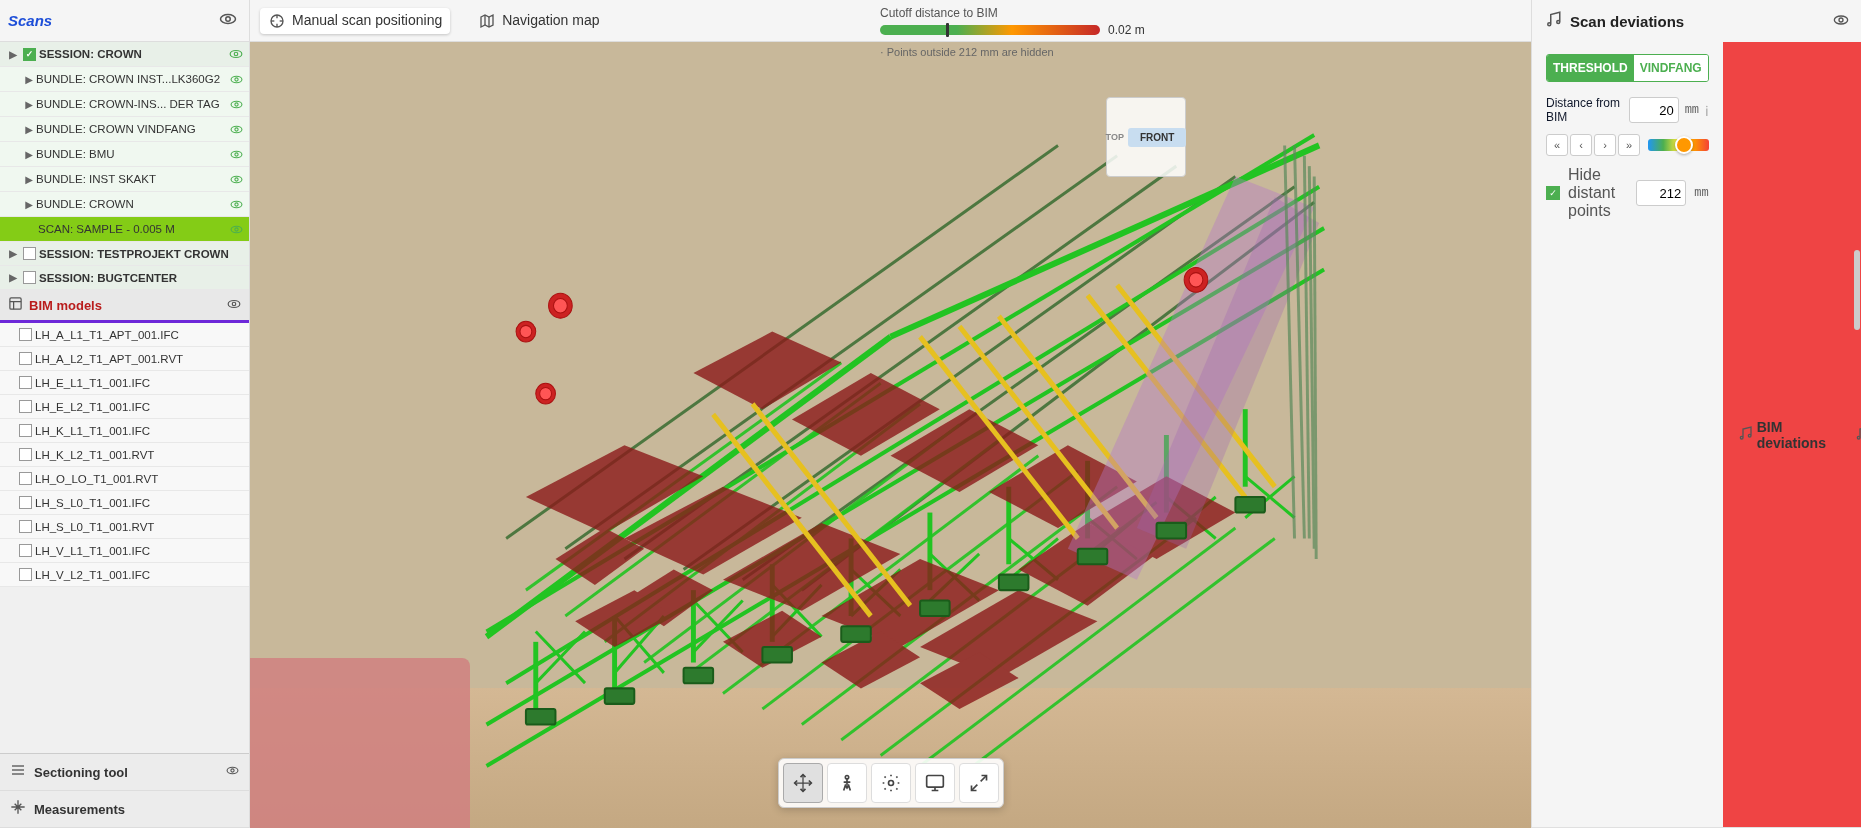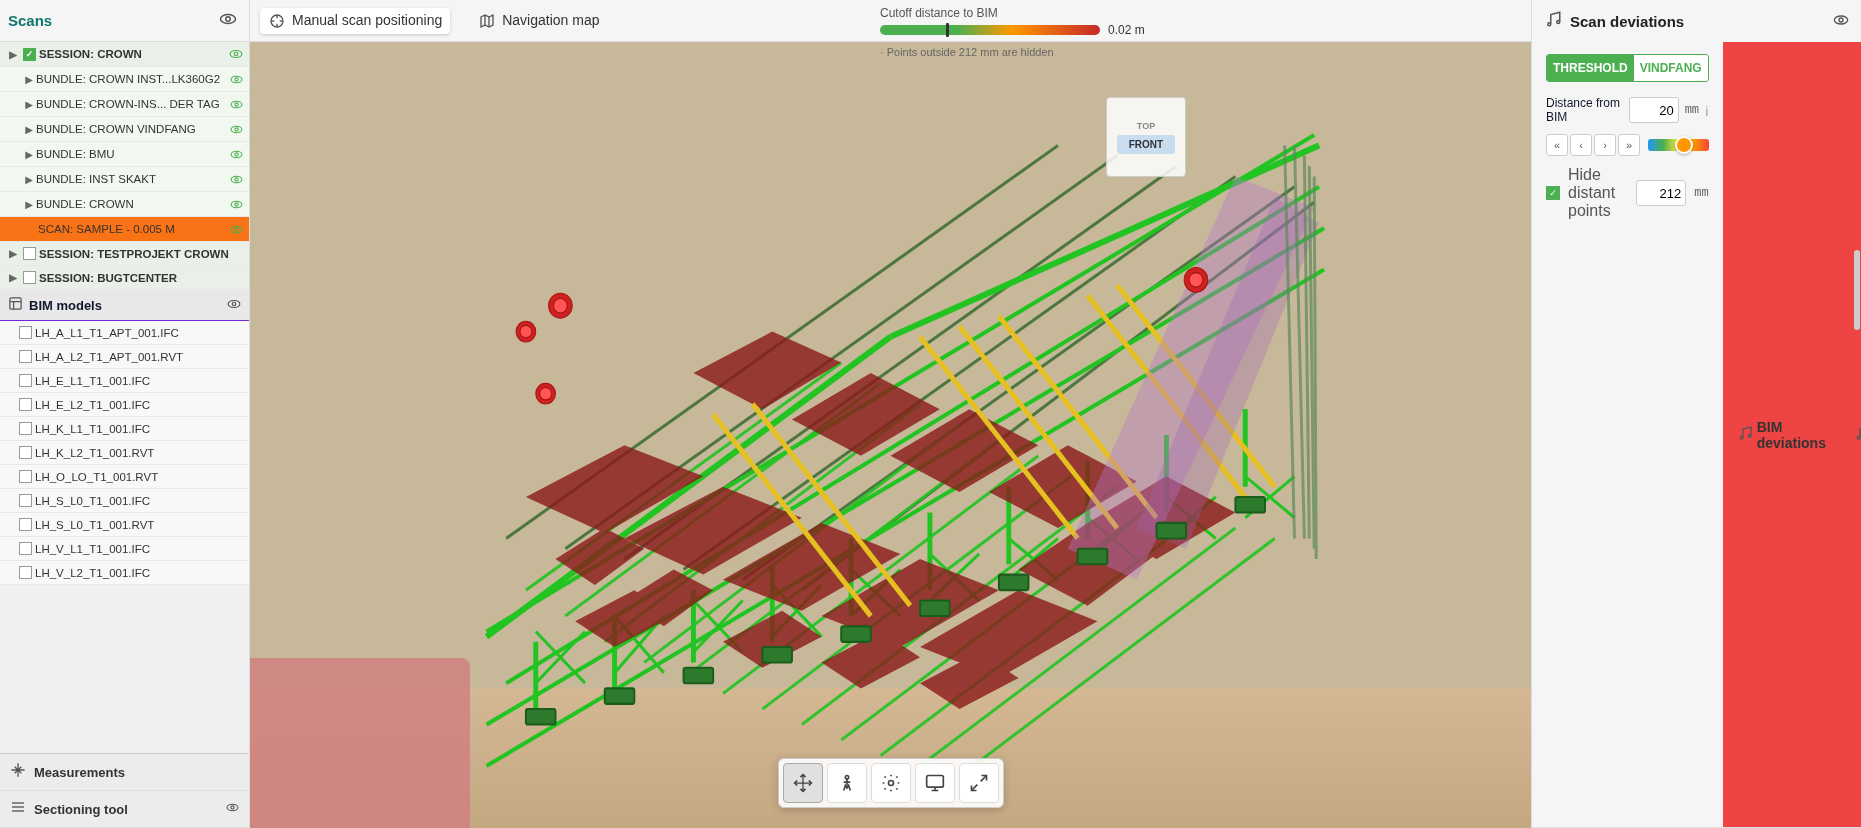--- a/index.html
+++ b/index.html
@@ -31,22 +31,23 @@
       align-items: center;
       width: 250px;
       padding: 0 8px;
       border-right: 1px solid #ddd;
       height: 100%;
     }
 
     .toolbar-scans-label {
       font-size: 15px;
       font-weight: 600;
-      color: #0f766e;
-      flex: 1;
+      color: #1d4ed8;
+      flex: 1;
+      font-style: italic;
     }
 
     .toolbar-eye-btn {
       background: none;
       border: none;
       cursor: pointer;
       color: #555;
       font-size: 16px;
       padding: 2px 4px;
     }
@@ -145,21 +146,21 @@
       font-weight: 600;
     }
 
     .tree-item.bundle {
       padding-left: 22px;
       background: #f0f8f0;
     }
 
     .tree-item.scan {
       padding-left: 38px;
-      background: #f97316;
+      background: #84cc16;
       justify-content: space-between;
     }
 
     .tree-item.bim-file {
       padding-left: 16px;
       background: #f8f8f8;
     }
 
     .tree-expand {
       width: 14px;
@@ -212,25 +213,25 @@
       color: #4caf50;
       font-size: 13px;
     }
 
     
     .section-header {
       display: flex;
       align-items: center;
       padding: 6px 8px;
       background: #e8e8e8;
-      border-bottom: 1px solid #6d28d9;
+      border-bottom: 3px solid #6d28d9;
       cursor: pointer;
       font-size: 13px;
       font-weight: 600;
-      color: #0f172a;
+      color: #b91c1c;
       gap: 6px;
     }
 
     .section-header-icon {
       color: #555;
       font-size: 15px;
     }
 
     .section-header-label {
       flex: 1;
@@ -756,40 +757,40 @@
         <span class="tree-checkbox"></span>
         <span class="tree-label">LH_V_L2_T1_001.IFC</span>
       </div>
 
     </div>
 
     <div class="sidebar-bottom">
       <div class="sidebar-bottom-item">
         <span class="sidebar-bottom-icon">
           <svg width="16" height="16" viewBox="0 0 24 24" fill="none" stroke="#555" stroke-width="2">
-            <path d="M2 12h20M12 2v20M7 7l10 10M17 7L7 17"></path>
-          </svg>
-        </span>
-        <span class="sidebar-bottom-label">Measurements</span>
-      </div>
-      <div class="sidebar-bottom-item">
-        <span class="sidebar-bottom-icon">
-          <svg width="16" height="16" viewBox="0 0 24 24" fill="none" stroke="#555" stroke-width="2">
             <line x1="3" y1="12" x2="21" y2="12"></line>
             <line x1="3" y1="6" x2="21" y2="6"></line>
             <line x1="3" y1="18" x2="21" y2="18"></line>
           </svg>
         </span>
         <span class="sidebar-bottom-label">Sectioning tool</span>
         <span class="section-header-eye">
           <svg width="13" height="13" viewBox="0 0 24 24" fill="none" stroke="#555" stroke-width="2">
             <ellipse cx="12" cy="12" rx="10" ry="6"></ellipse>
               <circle cx="12" cy="12" r="3"></circle>
           </svg>
         </span>
+      </div>
+      <div class="sidebar-bottom-item">
+        <span class="sidebar-bottom-icon">
+          <svg width="16" height="16" viewBox="0 0 24 24" fill="none" stroke="#555" stroke-width="2">
+            <path d="M2 12h20M12 2v20M7 7l10 10M17 7L7 17"></path>
+          </svg>
+        </span>
+        <span class="sidebar-bottom-label">Measurements</span>
       </div>
     </div>
   </div>
 
   <div class="viewport">
 
     <div style="position:absolute;bottom:0;left:0;right:0;height:140px;background:linear-gradient(to top,#c4a882,#d4b894);"></div>
 
     <div style="position:absolute;bottom:0;left:0;width:220px;height:170px;background:#d08080;border-radius:0 8px 0 0;opacity:0.85;"></div>
 
@@ -927,21 +928,21 @@
         <circle cx="315" cy="255" r="7" fill="#ff5555"></circle>
         <circle cx="960" cy="230" r="12"></circle>
         <circle cx="960" cy="230" r="7" fill="#ff5555"></circle>
         <circle cx="280" cy="280" r="10"></circle>
         <circle cx="280" cy="280" r="6" fill="#ff5555"></circle>
         <circle cx="300" cy="340" r="10"></circle>
         <circle cx="300" cy="340" r="6" fill="#ff5555"></circle>
       </g>
     </svg>
 
-    <div style="position:absolute;top:55px;right:345px;width:80px;height:80px;background:rgba(255,255,255,0.85);border:1px solid #ccc;border-radius:4px;display:flex;flex-direction:column;align-items:center;justify-content:center;gap:4px;">
+    <div style="position:absolute;top:55px;right:345px;width:80px;height:80px;background:rgba(255,255,255,0.85);border:1px solid #ccc;border-radius:4px;display:flex;flex-direction:row;align-items:center;justify-content:center;gap:4px;">
       <span style="font-size:9px;font-weight:bold;color:#888;">TOP</span>
       <div style="background:#c8ddf0;padding:4px 12px;border-radius:3px;font-size:10px;font-weight:bold;color:#333;">FRONT</div>
     </div>
 
     <div class="viewport-bottom-toolbar">
       <button class="vp-tool-btn active" title="Move">
         <svg width="20" height="20" viewBox="0 0 24 24" fill="none" stroke="currentColor" stroke-width="2">
           <path d="M5 9l-3 3 3 3M9 5l3-3 3 3M15 19l-3 3-3-3M19 9l3 3-3 3M12 12v.01"></path>
           <path d="M2 12h20M12 2v20" stroke-width="1.5"></path>
         </svg>

